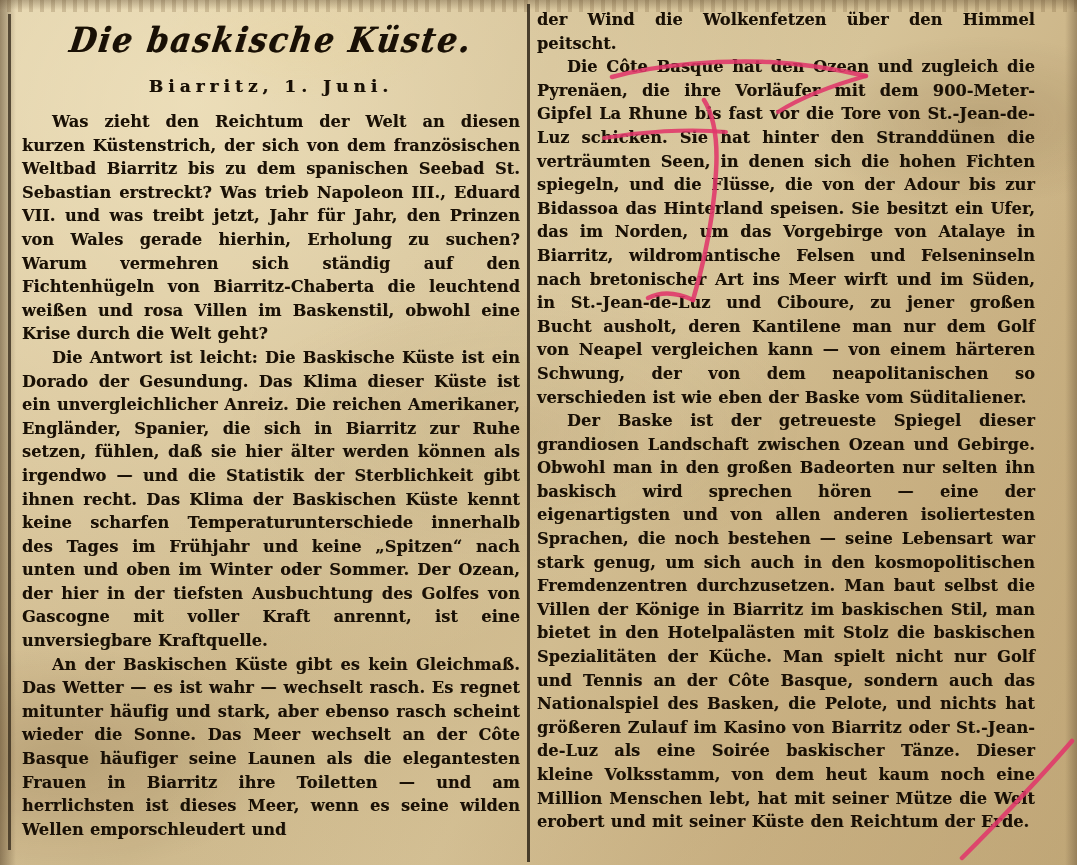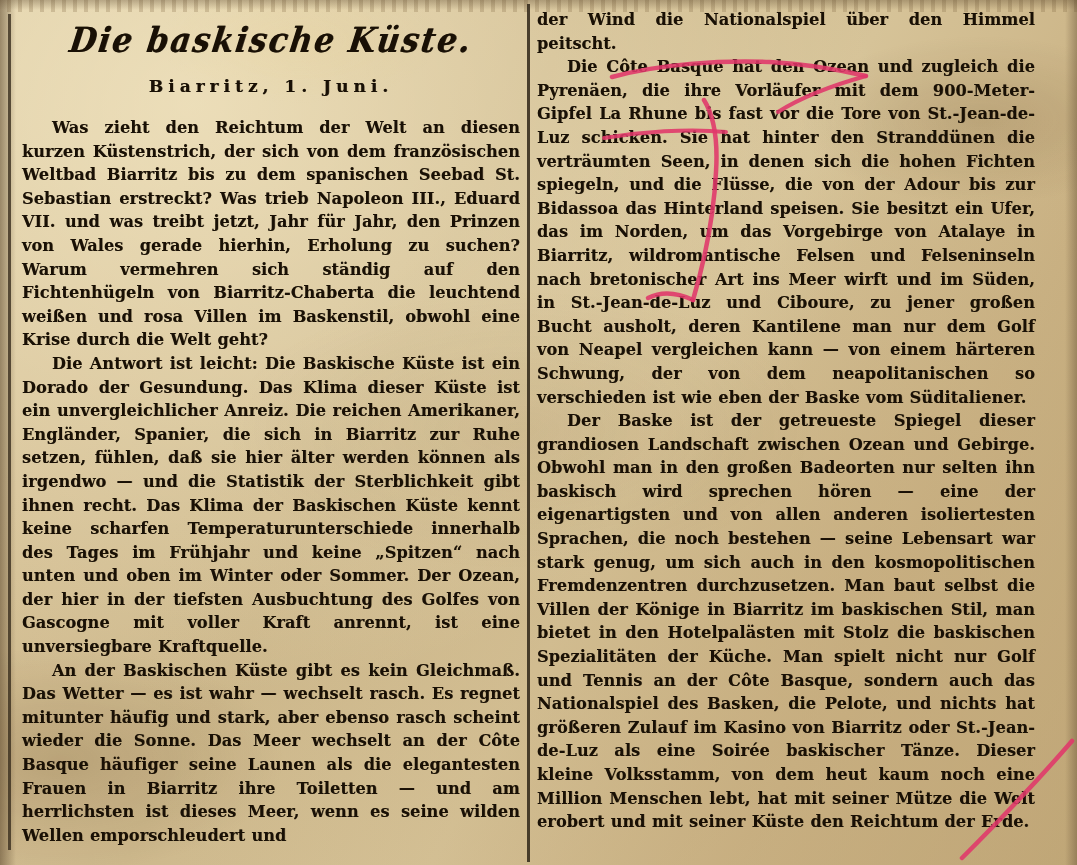--- a/index.html
+++ b/index.html
@@ -82,21 +82,21 @@
     text-align: center;
     margin: 14px 0 2px 0;
     transform: skewX(-8deg) scaleY(1.12);
     text-shadow: 0.6px 0 0 rgba(30,22,12,0.75);
   }
   .dateline {
     text-align: center;
     font-size: 17px;
     letter-spacing: 5px;
     font-weight: bold;
-    margin: 18px 0 20px 0;
+    margin: 18px 0 14px 0;
     text-shadow: 0.4px 0 0 rgba(30,22,12,0.6);
   }
   p.body {
     margin: 0 0 0 0;
     font-size: 16.1px;
     line-height: 23.6px;
     text-align: justify;
     text-indent: 30px;
     letter-spacing: 0.1px;
     word-spacing: 0.5px;
@@ -143,21 +143,21 @@
   <div class="col col-left ink">
     <div class="headline">Die baskische Küste.</div>
     <div class="dateline">Biarritz, 1. Juni.</div>
 
     <p class="body">Was zieht den Reichtum der Welt an diesen kurzen Küstenstrich, der sich von dem französischen Weltbad Biarritz bis zu dem spanischen Seebad St. Sebastian erstreckt? Was trieb Napoleon III., Eduard VII. und was treibt jetzt, Jahr für Jahr, den Prinzen von Wales gerade hierhin, Erholung zu suchen? Warum vermehren sich ständig auf den Fichtenhügeln von Biarritz-Chaberta die leuchtend weißen und rosa Villen im Baskenstil, obwohl eine Krise durch die Welt geht?</p>
     <p class="body">Die Antwort ist leicht: Die Baskische Küste ist ein Dorado der Gesundung. Das Klima dieser Küste ist ein unvergleichlicher Anreiz. Die reichen Amerikaner, Engländer, Spanier, die sich in Biarritz zur Ruhe setzen, fühlen, daß sie hier älter werden können als irgendwo — und die Statistik der Sterblichkeit gibt ihnen recht. Das Klima der Baskischen Küste kennt keine scharfen Temperaturunterschiede innerhalb des Tages im Frühjahr und keine „Spitzen“ nach unten und oben im Winter oder Sommer. Der Ozean, der hier in der tiefsten Ausbuchtung des Golfes von Gascogne mit voller Kraft anrennt, ist eine unversiegbare Kraftquelle.</p>
     <p class="body">An der Baskischen Küste gibt es kein Gleichmaß. Das Wetter — es ist wahr — wechselt rasch. Es regnet mitunter häufig und stark, aber ebenso rasch scheint wieder die Sonne. Das Meer wechselt an der Côte Basque häufiger seine Launen als die elegantesten Frauen in Biarritz ihre Toiletten — und am herrlichsten ist dieses Meer, wenn es seine wilden Wellen emporschleudert und</p>
   </div>
 
   <div class="col col-right ink">
-    <p class="body noindent">der Wind die Nationalspiel über den Himmel peitscht.</p>
+    <p class="body noindent">der Wind die Wolkenfetzen über den Himmel peitscht.</p>
     <p class="body">Die Côte Basque hat den Ozean und zugleich die Pyrenäen, die ihre Vorläufer mit dem 900-Meter-Gipfel La Rhune bis fast vor die Tore von St.-Jean-de-Luz schicken. Sie hat hinter den Stranddünen die verträumten Seen, in denen sich die hohen Fichten spiegeln, und die Flüsse, die von der Adour bis zur Bidassoa das Hinterland speisen. Sie besitzt ein Ufer, das im Norden, um das Vorgebirge von Atalaye in Biarritz, wildromantische Felsen und Felseninseln nach bretonischer Art ins Meer wirft und im Süden, in St.-Jean-de-Luz und Ciboure, zu jener großen Bucht ausholt, deren Kantilene man nur dem Golf von Neapel vergleichen kann — von einem härteren Schwung, der von dem neapolitanischen so verschieden ist wie eben der Baske vom Süditaliener.</p>
     <p class="body">Der Baske ist der getreueste Spiegel dieser grandiosen Landschaft zwischen Ozean und Gebirge. Obwohl man in den großen Badeorten nur selten ihn baskisch wird sprechen hören — eine der eigenartigsten und von allen anderen isoliertesten Sprachen, die noch bestehen — seine Lebensart war stark genug, um sich auch in den kosmopolitischen Fremdenzentren durchzusetzen. Man baut selbst die Villen der Könige in Biarritz im baskischen Stil, man bietet in den Hotelpalästen mit Stolz die baskischen Spezialitäten der Küche. Man spielt nicht nur Golf und Tennis an der Côte Basque, sondern auch das Nationalspiel des Basken, die Pelote, und nichts hat größeren Zulauf im Kasino von Biarritz oder St.-Jean-de-Luz als eine Soirée baskischer Tänze. Dieser kleine Volksstamm, von dem heut kaum noch eine Million Menschen lebt, hat mit seiner Mütze die Welt erobert und mit seiner Küste den Reichtum der Erde.</p>
   </div>
 
   <svg class="redline" width="1077" height="865">
     <path class="stroke" style="stroke-width:4.5" d="M 612 77 C 660 64, 720 60, 770 62 C 810 64, 840 70, 866 76"></path>
     <path class="stroke" style="stroke-width:4" d="M 866 76 C 830 86, 800 98, 778 112"></path>
     <path class="stroke" style="stroke-width:4.5" d="M 693 300 C 706 256, 714 212, 716 172 C 718 140, 714 116, 704 100"></path>
     <path class="stroke" style="stroke-width:4.5" d="M 693 300 C 676 292, 660 292, 648 298"></path>
     <path class="stroke" style="stroke-width:4" d="M 604 138 C 640 132, 688 128, 726 132"></path>

